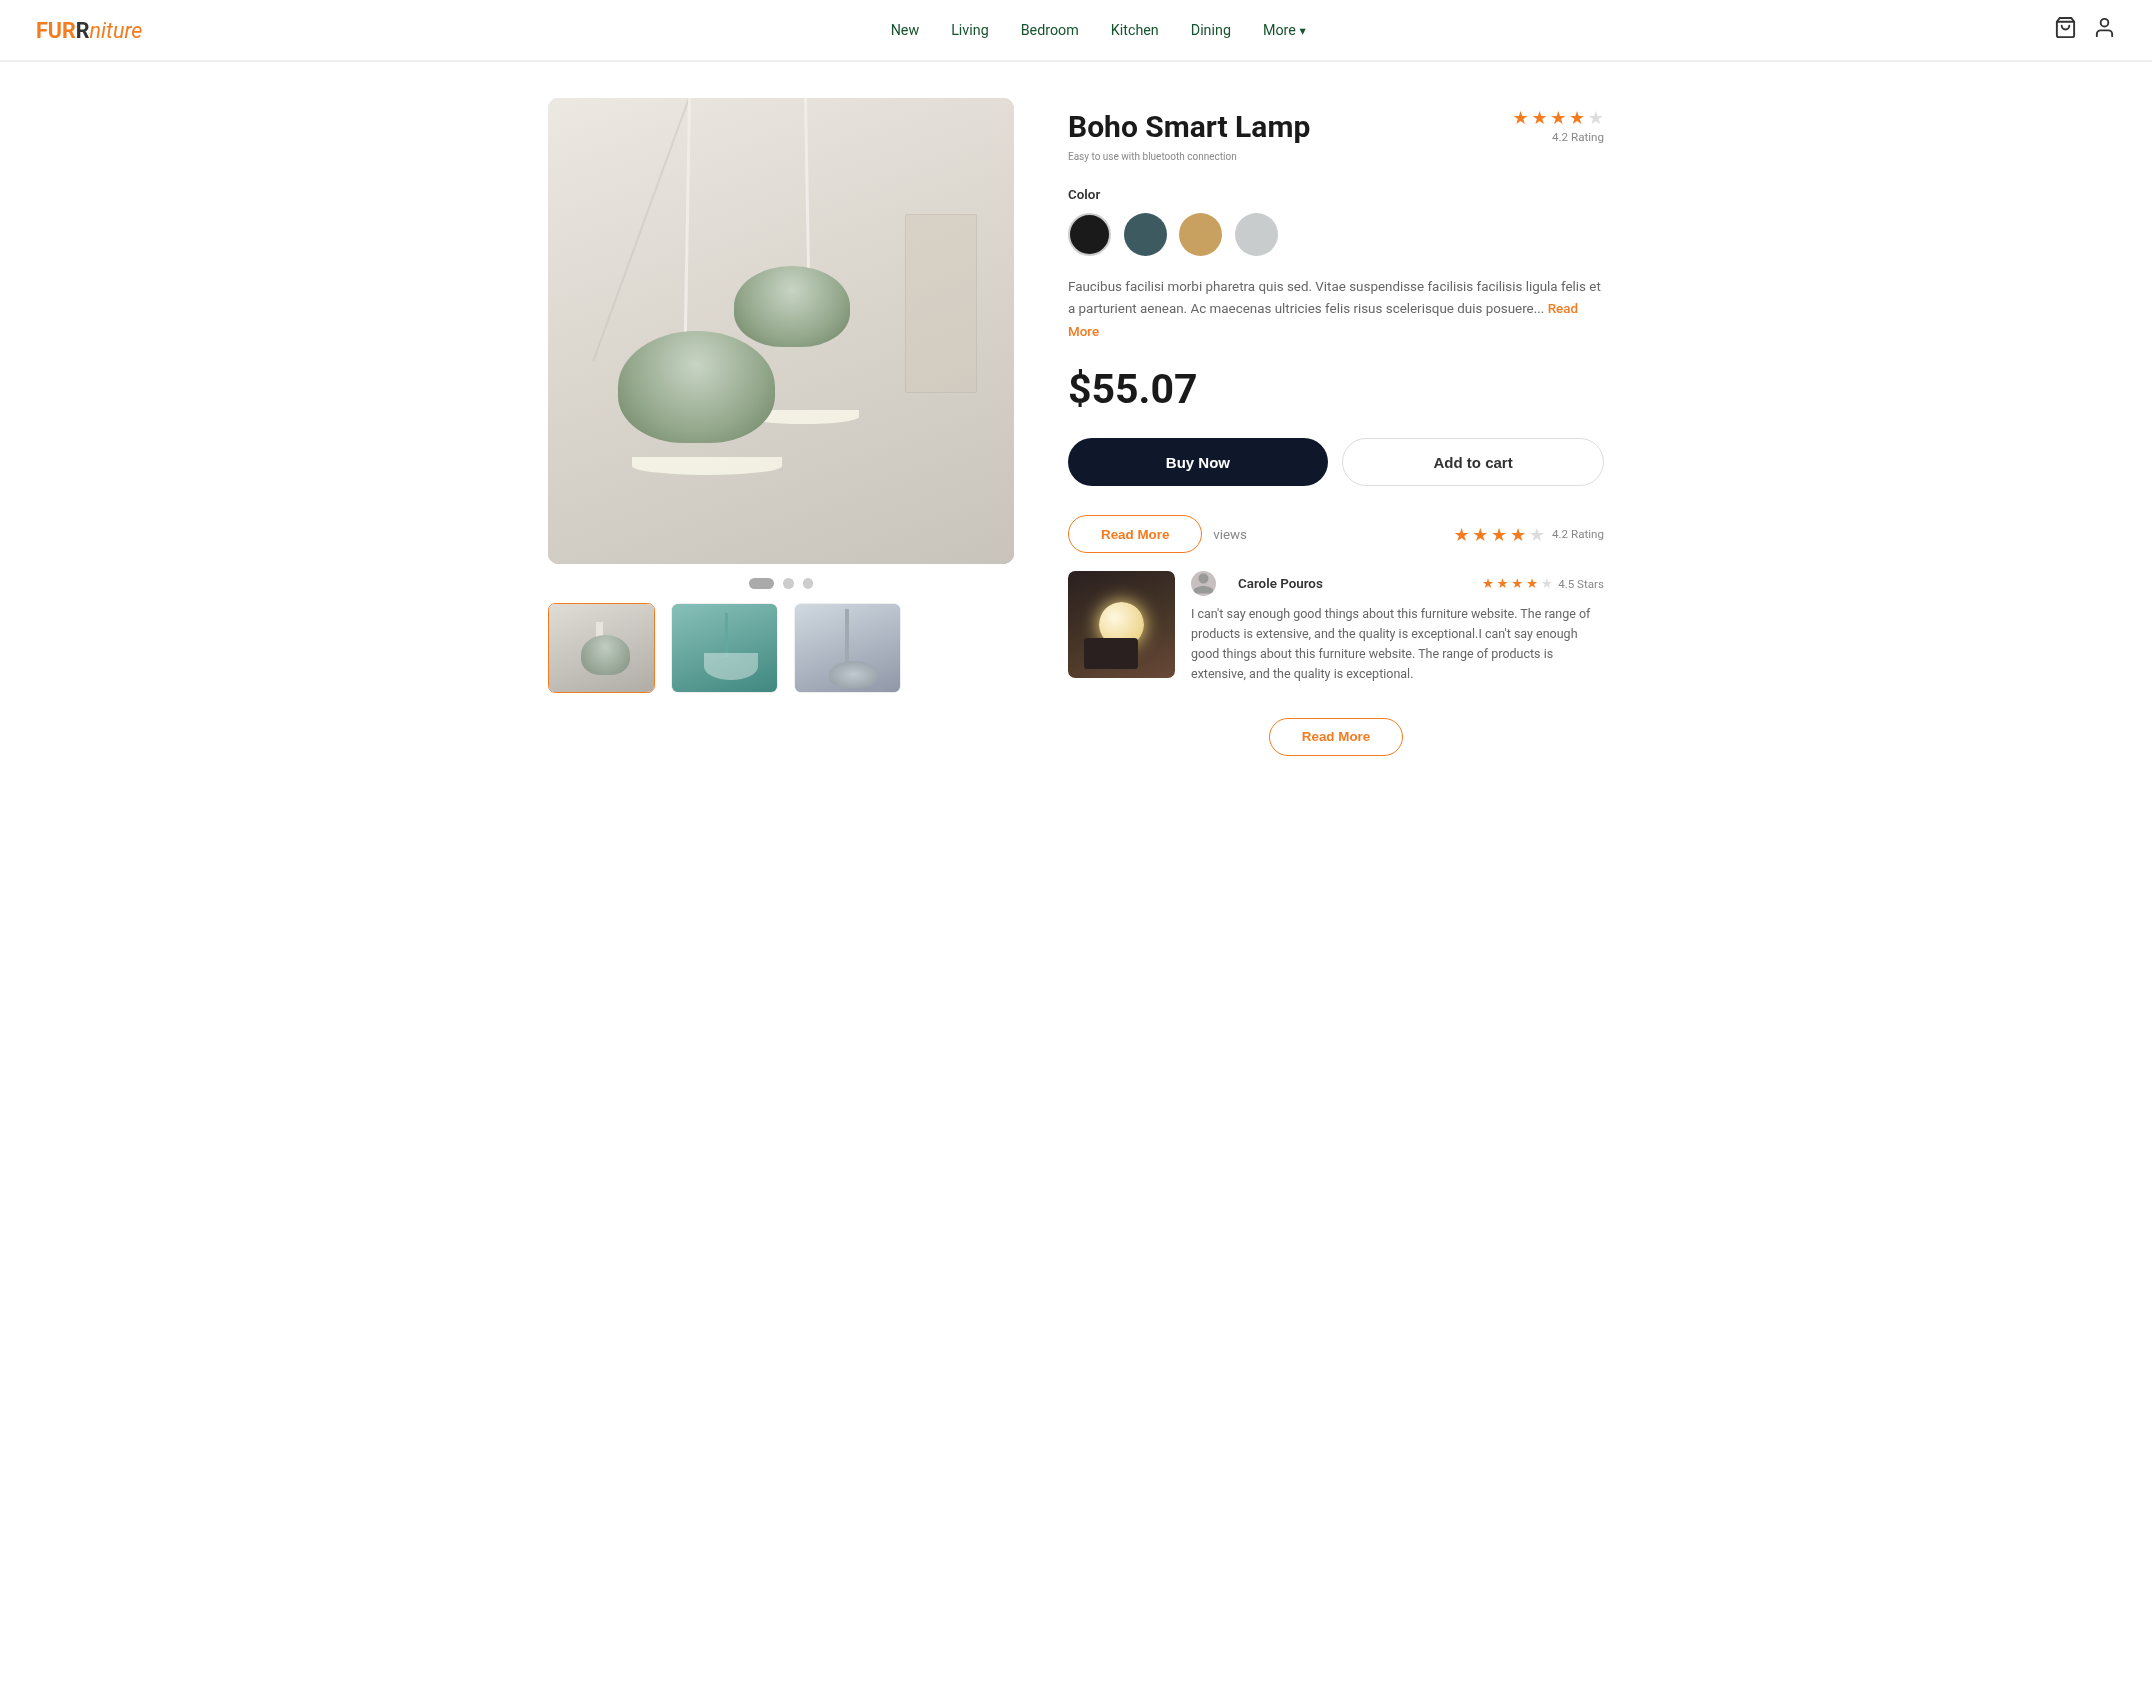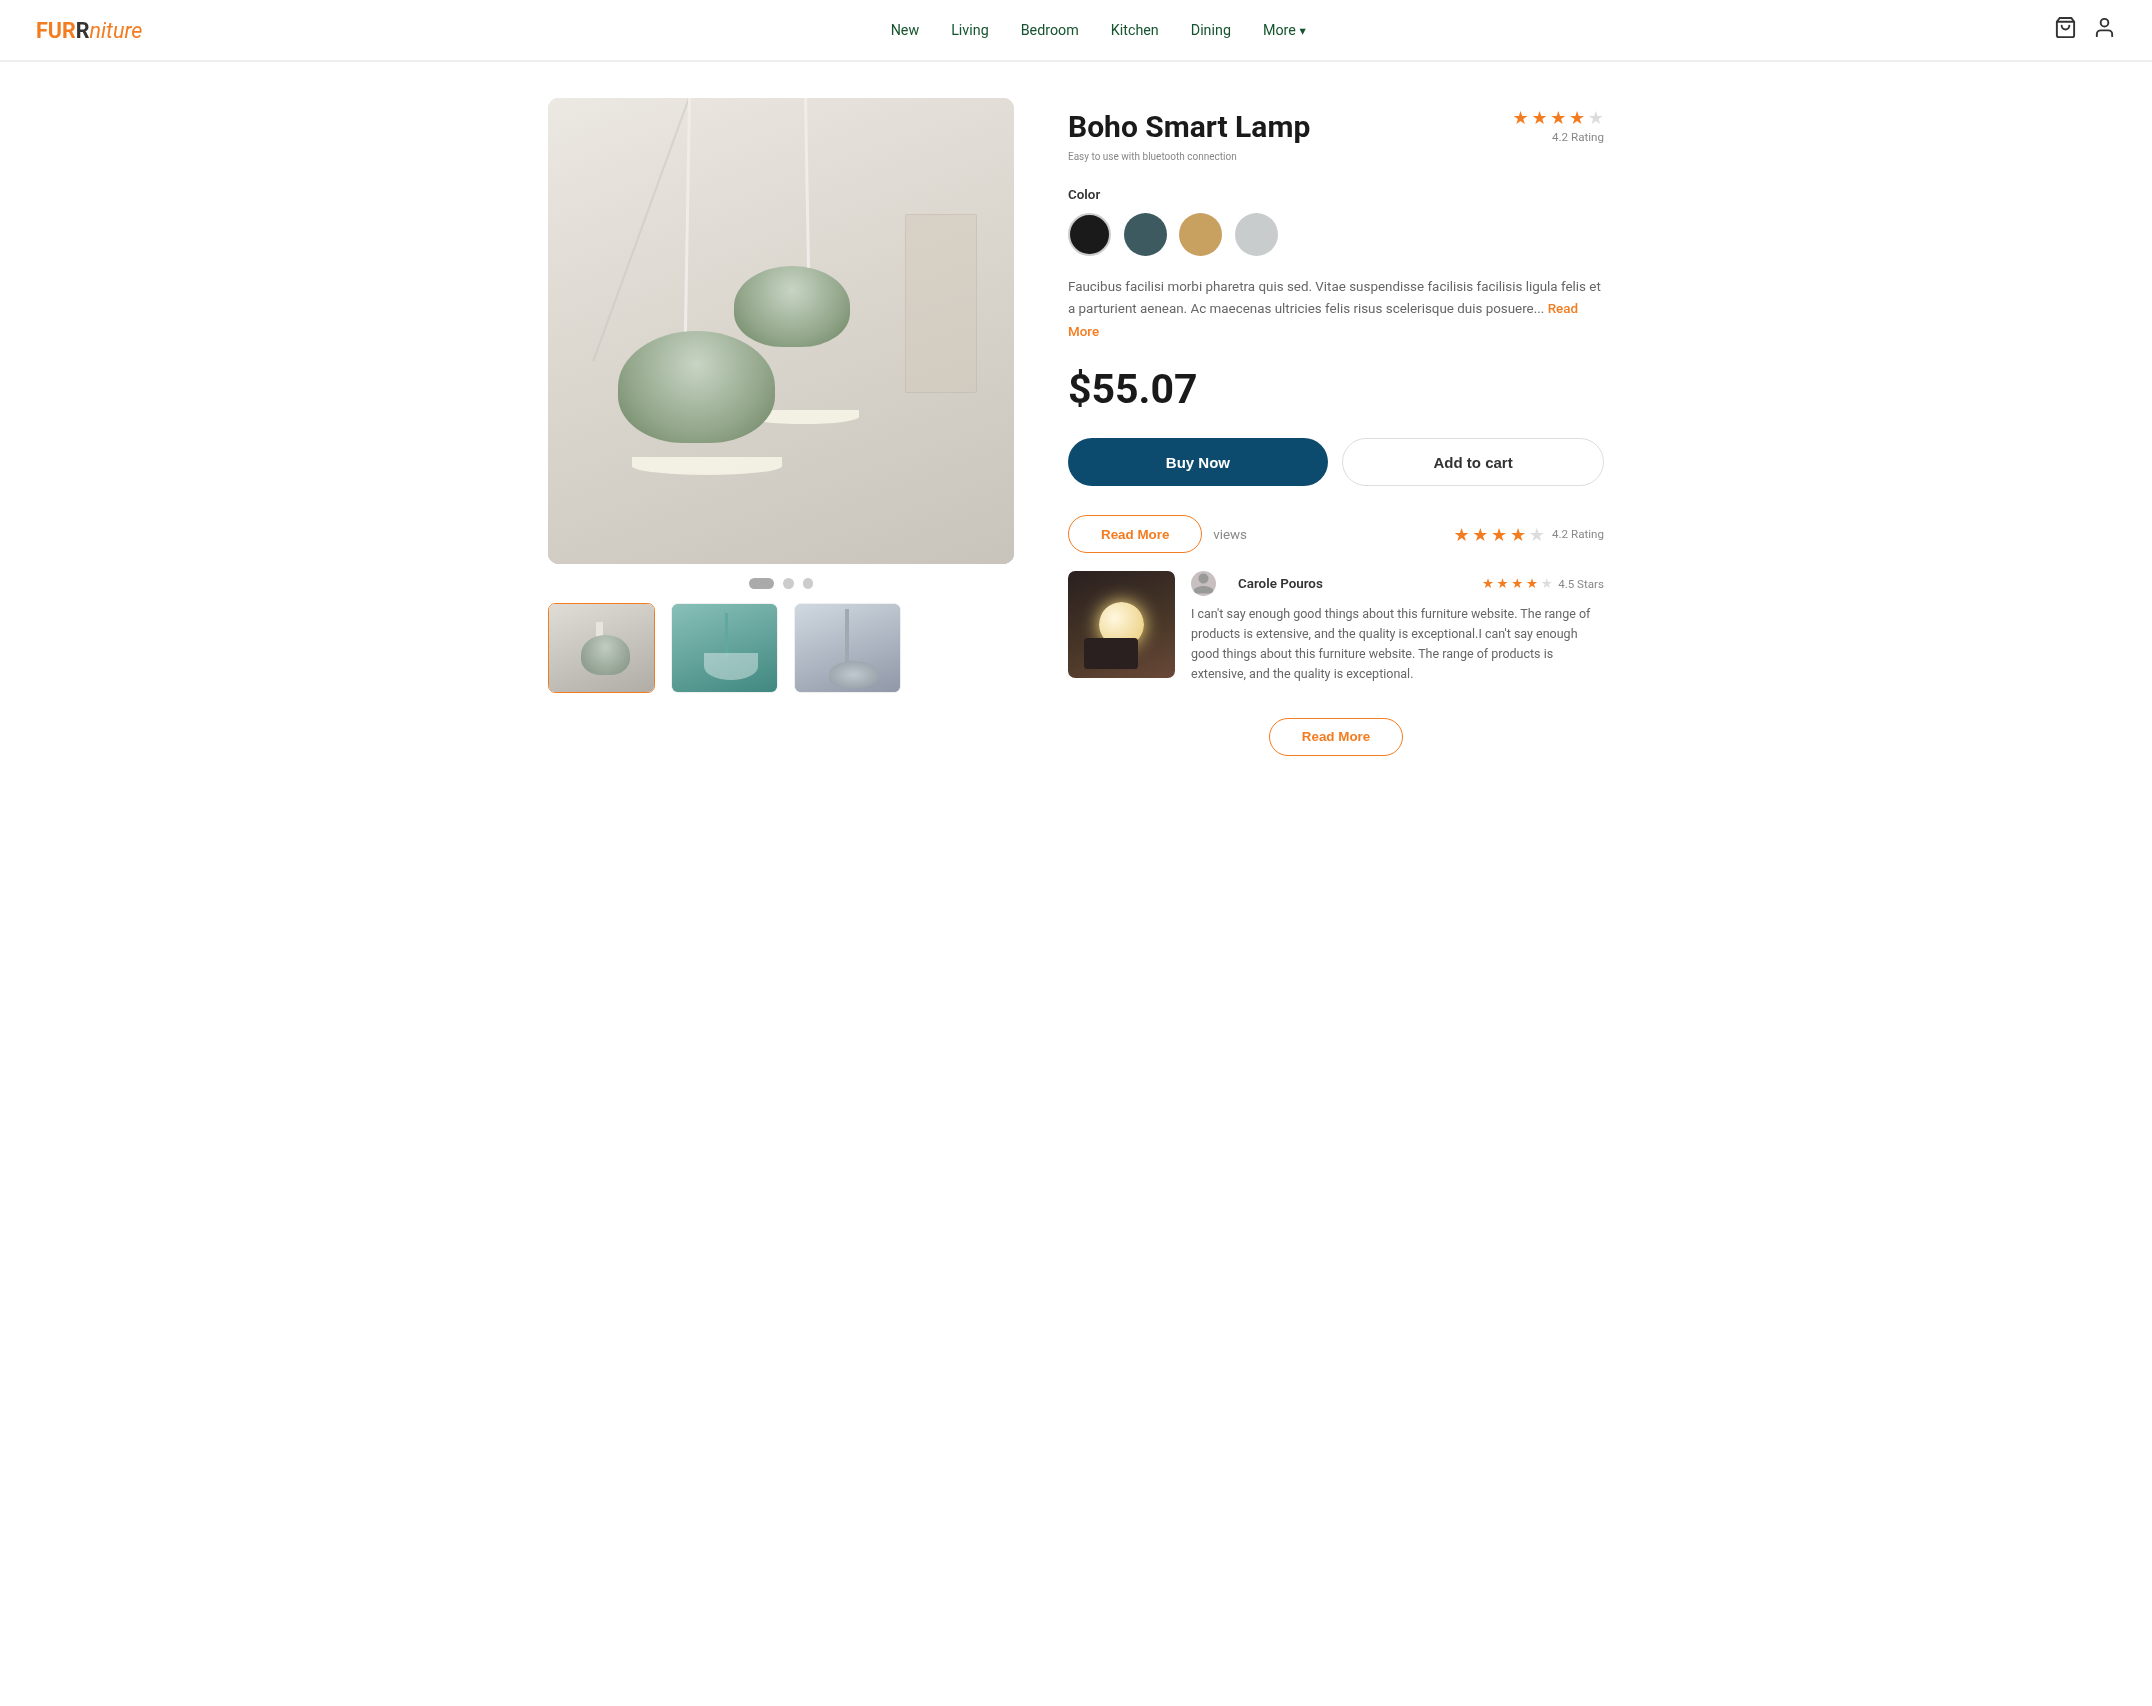--- a/index.html
+++ b/index.html
@@ -63,21 +63,21 @@
 
     
     .product-desc { margin-top: 20px; font-size: 13.4px; color: #666; line-height: 1.7; }
     .read-more-inline { color: #f47c20; cursor: pointer; font-weight: 500; text-decoration: none; }
 
     
     .price { font-size: 41px; font-weight: 700; color: #1a1a1a; margin-top: 21.5px; }
 
     
     .action-buttons { display: flex; gap: 14.3px; margin-top: 25px; }
-    .btn-buy { flex: 1; max-width: 304px; background: #0c4a6e; color: #fff; border: none; border-radius: 45px; padding: 14.3px 29px; font-size: 15px; font-weight: 600; cursor: pointer; }
+    .btn-buy { flex: 1; max-width: 304px; background: #0f172a; color: #fff; border: none; border-radius: 45px; padding: 14.3px 29px; font-size: 15px; font-weight: 600; cursor: pointer; }
     .btn-cart { flex: 1; max-width: 304px; background: #fff; color: #333; border: 1.8px solid #ddd; border-radius: 45px; padding: 14.3px 29px; font-size: 15px; font-weight: 600; cursor: pointer; }
 
     
     .reviews-section { margin-top: 29px; }
     .reviews-header { display: flex; align-items: center; justify-content: space-between; }
     .reviews-label { font-size: 13.4px; color: #888; }
     .reviews-rating { display: flex; align-items: center; gap: 7.2px; }
     .review-card { display: flex; gap: 16px; margin-top: 18px; }
     .review-img { width: 107px; height: 107px; border-radius: 7.2px; background: linear-gradient(160deg, #2a2020 0%, #4a3828 60%, #6a4838 100%); flex-shrink: 0; display: flex; align-items: center; justify-content: center; overflow: hidden; }
     .lamp-ball { width: 45px; height: 45px; border-radius: 50%; background: radial-gradient(circle at 35% 35%, #fff8e0, #e8c870); box-shadow: 0 0 18px #ffe080; }

